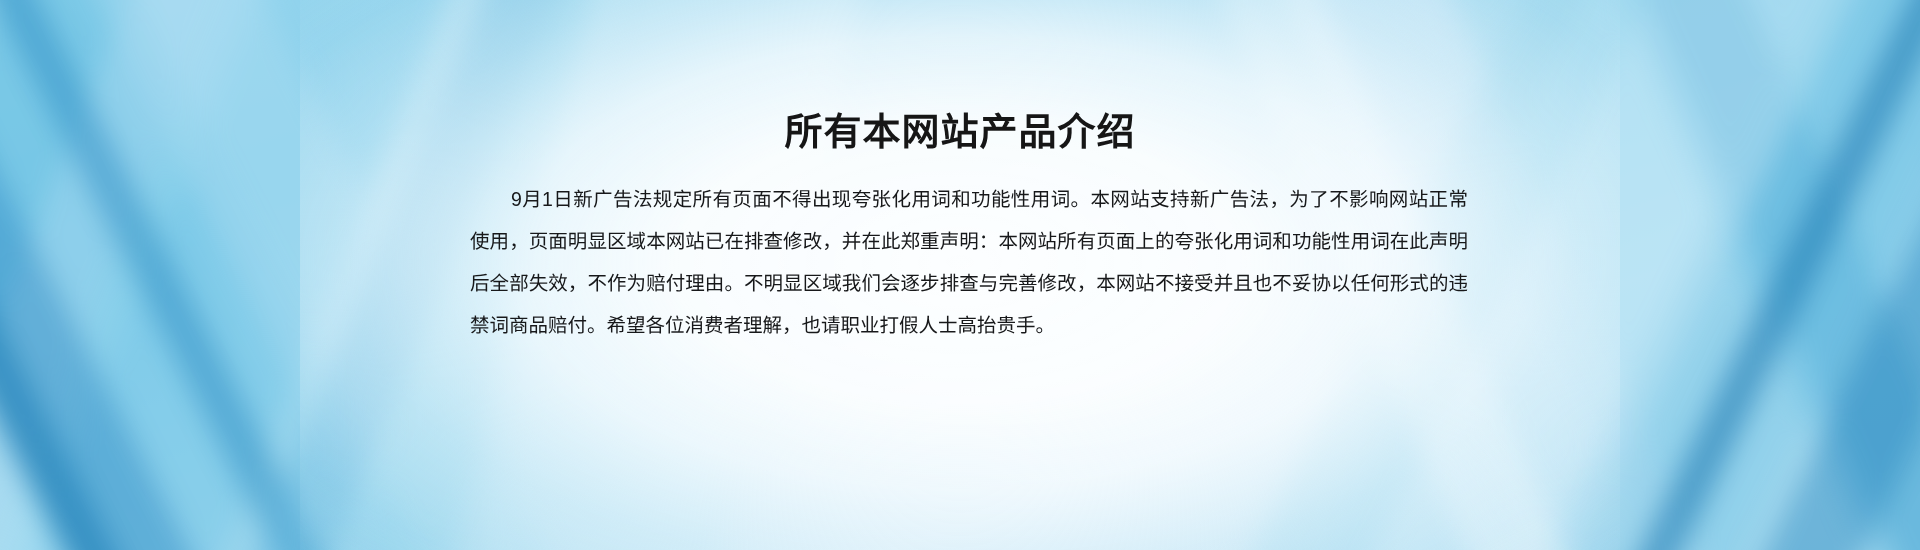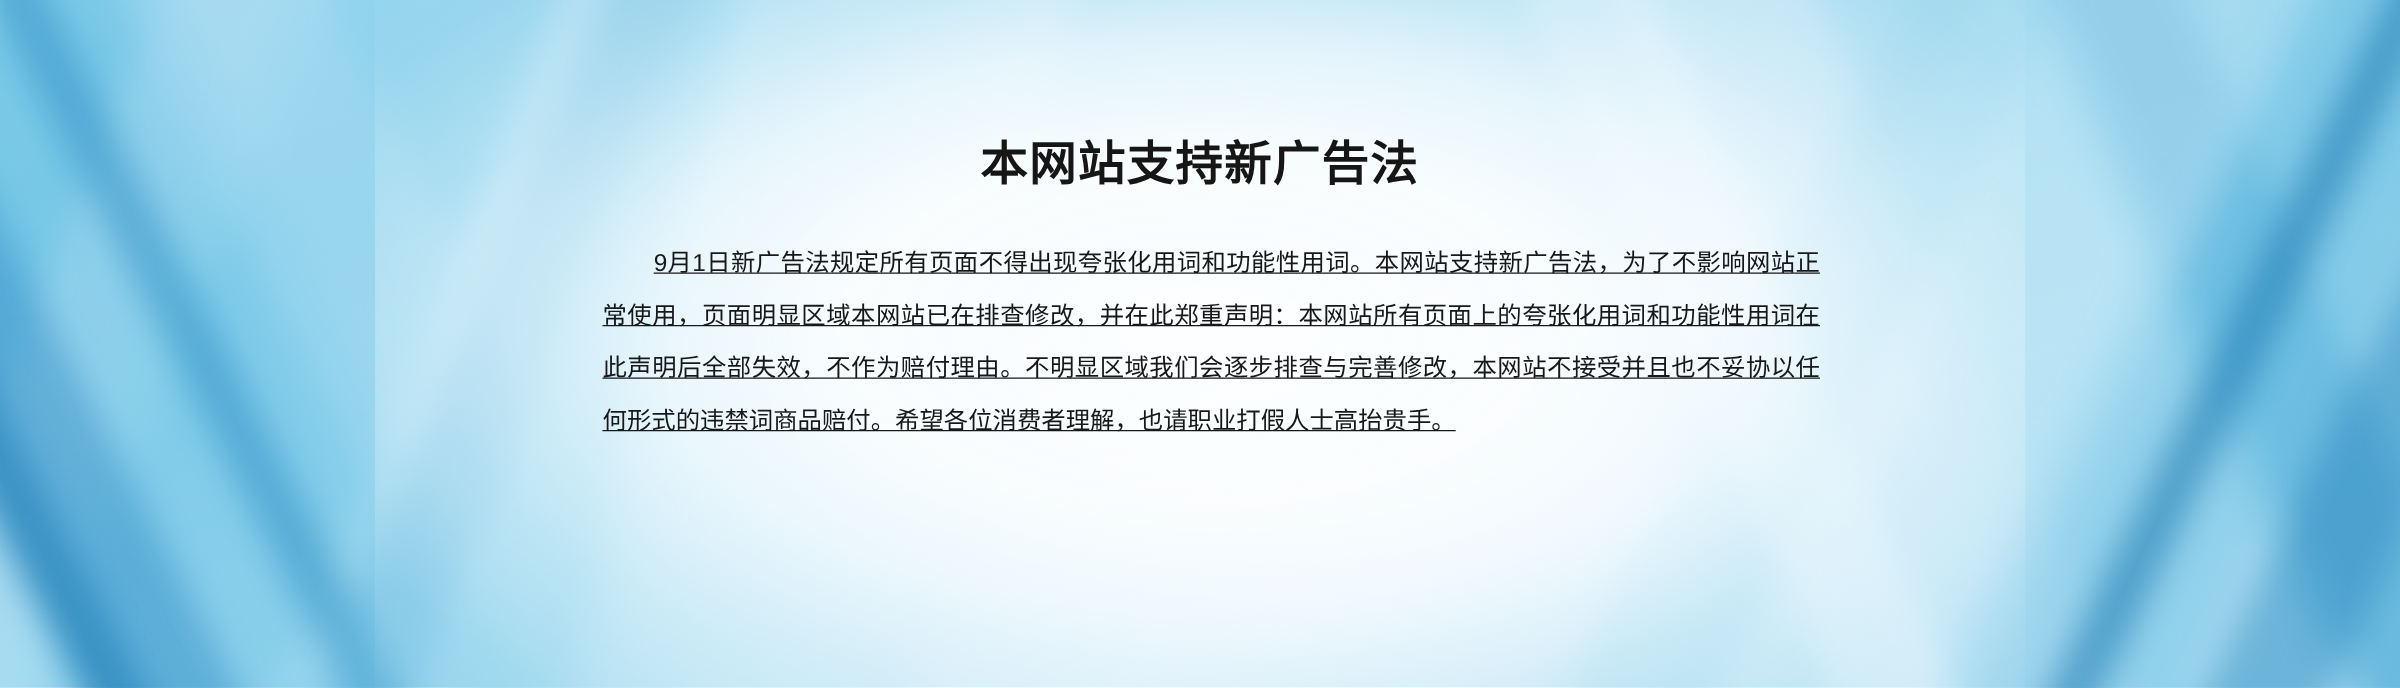--- a/index.html
+++ b/index.html
@@ -100,22 +100,21 @@
     top: 178px;
     left: 470px;
     width: 998px;
     color: #17181a;
     font-size: 19.5px;
     line-height: 42px;
     text-align: justify;
     text-justify: inter-ideograph;
   }
   .statement-body p {
-    margin: 12px;
-    text-decoration: underline;
+    margin: 0;
   }
   .para-indent {
     text-indent: 2.1em;
   }
 </style>
 </head>
 <body>
 
 <div id="banner">
 
@@ -141,20 +140,20 @@
     <div class="rb rb-r7"></div>
     <div class="rb rb-r8"></div>
     <div class="rb rb-r9"></div>
     <div class="rb rb-r10"></div>
   </div>
 
   <div class="center-glow"></div>
 
   <div class="content">
 
-    <h1 class="statement-title">本网站支持新广告法</h1>
+    <h1 class="statement-title">所有本网站产品介绍</h1>
 
     <div class="statement-body">
       <p class="para-indent">9月1日新广告法规定所有页面不得出现夸张化用词和功能性用词。本网站支持新广告法，为了不影响网站正常使用，页面明显区域本网站已在排查修改，并在此郑重声明：本网站所有页面上的夸张化用词和功能性用词在此声明后全部失效，不作为赔付理由。不明显区域我们会逐步排查与完善修改，本网站不接受并且也不妥协以任何形式的违禁词商品赔付。希望各位消费者理解，也请职业打假人士高抬贵手。</p>
     </div>
 
   </div>
 </div>
 
 </body></html>

